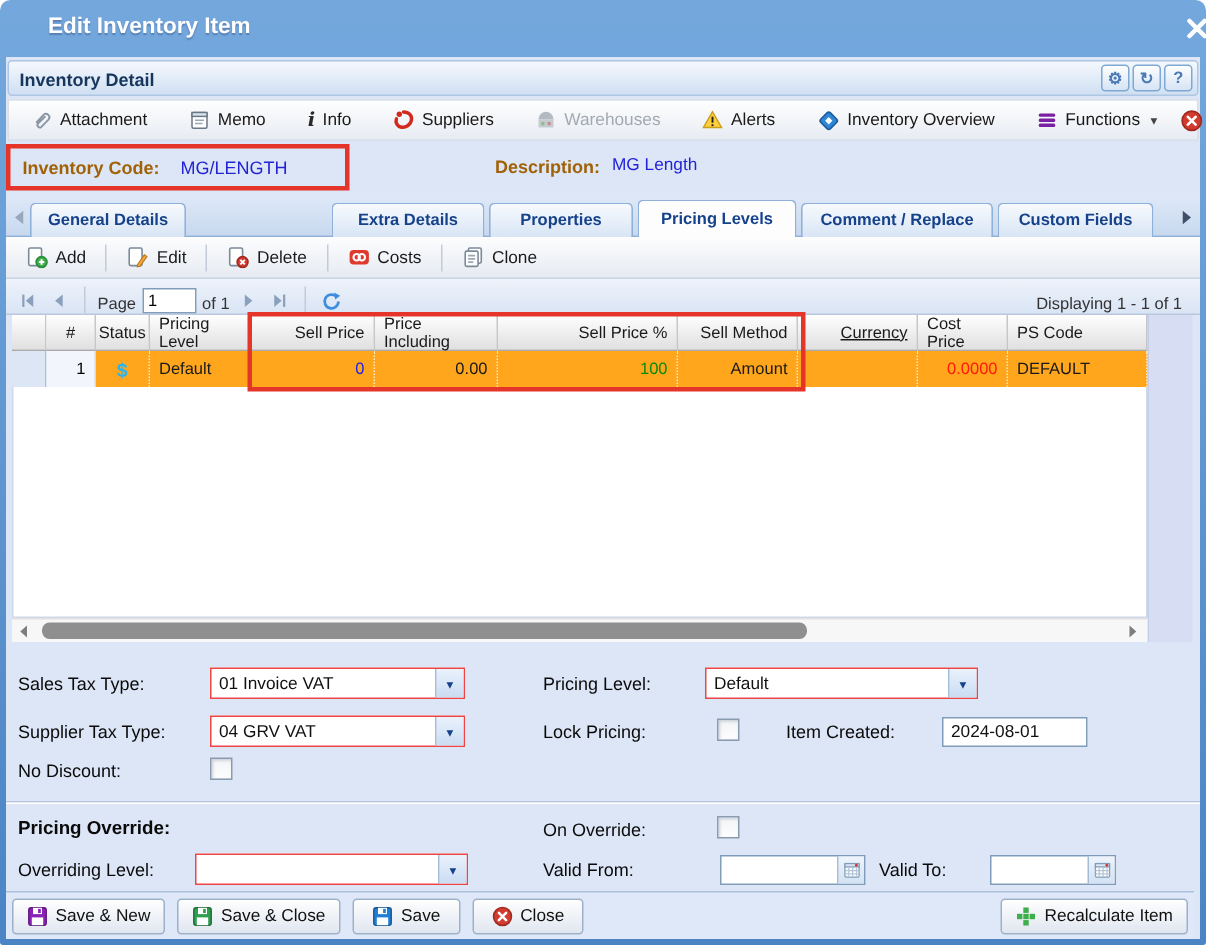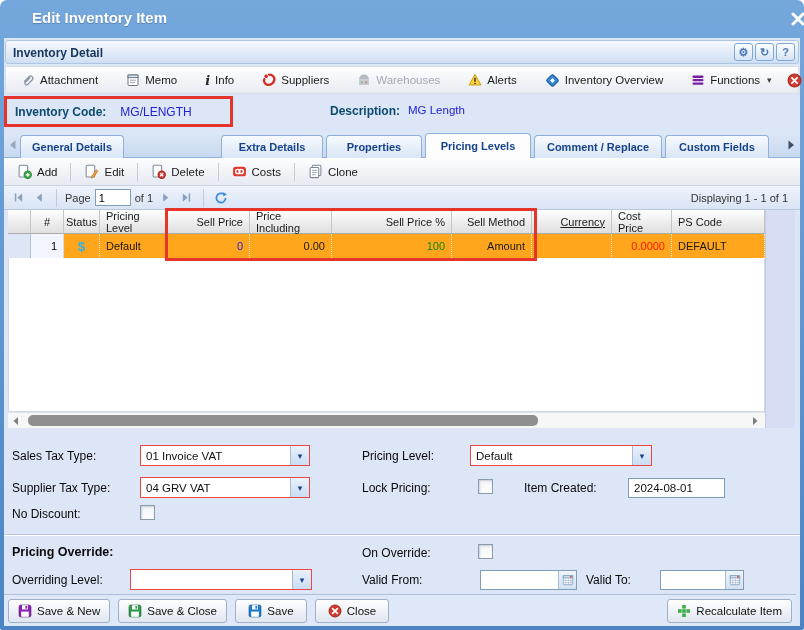--- a/index.html
+++ b/index.html
@@ -21,35 +21,35 @@
   
   .toolbar { position:absolute; left:1px; top:28px; width:794px; height:28px; background:linear-gradient(#fefefe,#e7ebf2); border:1px solid #d9dfe8; display:flex; align-items:center; padding:0 10px; gap:5px; }
   .titem { display:flex; align-items:center; gap:5px; padding:2px 5px; font-size:11.5px; color:#1a1a1a; cursor:pointer; white-space:nowrap; }
   .titem.disabled { color:#a3a9b3; cursor:default; }
   .tsep { width:1px; height:18px; background:#c3cbd8; margin:0 4px; }
   .caret { font-size:9px; color:#444; margin-left:2px; }
   .push { margin-left:auto; }
 
   
   .code-box { position:absolute; left:0; top:58px; width:229px; height:31px; border:3px solid #e5352b; display:flex; align-items:center; background:#dce6f6; }
-  .lbl-b { font-size:12px; font-weight:bold; color:#0c4a6e; }
+  .lbl-b { font-size:12px; font-weight:bold; color:#a16207; }
   .val-blue { font-size:12px; color:#2323d6; }
 
   
   .tabstrip { position:absolute; left:0; top:94px; width:796px; height:26px; background:linear-gradient(#dde8f7,#c7d8ef); border-bottom:1px solid #8fb0d8; }
   .tabs { position:absolute; left:16px; top:1px; width:764px; height:25px; display:flex; gap:3px; overflow:hidden; }
   .tab { height:23px; margin-top:2px; border:1px solid #8fb0d8; border-bottom:none; border-radius:4px 4px 0 0; background:linear-gradient(#f7fafd,#d8e5f5); font-weight:bold; font-size:11px; color:#15428b; display:flex; align-items:center; justify-content:center; flex:none; cursor:pointer; }
   .tab.active { height:25px; margin-top:0; background:#fdfdfe; }
   .tab-arrow { position:absolute; top:7px; width:12px; height:12px; cursor:pointer; }
 
   
   .gtoolbar { position:absolute; left:0; top:120px; width:796px; height:28px; background:linear-gradient(#fdfdfe,#e6eaf1); border-bottom:1px solid #c9d3e2; display:flex; align-items:center; padding:0 8px; gap:4px; }
 
   
-  .pager { position:absolute; left:0; top:148px; width:796px; height:24px; background:linear-gradient(#eef3fb,#d9e4f4); border-bottom:1px solid #b9c8de; display:flex; align-items:center; padding:0 6px; gap:4px; color:#333; }
+  .pager { position:absolute; left:0; top:148px; width:796px; height:24px; background:linear-gradient(#eef3fb,#d9e4f4); border-bottom:1px solid #b9c8de; display:flex; align-items:flex-end; padding:0 6px; gap:4px; color:#333; }
   .pbtn { width:17px; height:17px; display:flex; align-items:center; justify-content:center; cursor:pointer; }
   .pg-input { width:36px; height:17px; border:1px solid #7f9db9; font-size:11px; padding:0 3px; font-family:"Liberation Sans",sans-serif; }
   .displaying { margin-left:auto; padding-right:6px; color:#333; }
 
   
   .grid-body { position:absolute; left:4px; top:172px; width:757px; height:202px; background:#fff; border:1px solid #cfd8e8; border-top:none; }
   .gh { position:absolute; top:172px; height:24px; background:linear-gradient(#ffffff,#ededed 55%,#e0e0e0); border-right:1px solid #c6c6c6; border-bottom:1px solid #ababab; display:flex; align-items:center; padding:0 6px; font-size:11px; color:#1a1a1a; cursor:pointer; }
   .gc { position:absolute; top:196px; height:24px; display:flex; align-items:center; padding:0 6px; font-size:11px; cursor:pointer; }
   .orange { background:#ffa61c; border-right:1px dotted rgba(255,255,255,.75); }
   .r { justify-content:flex-end; }

